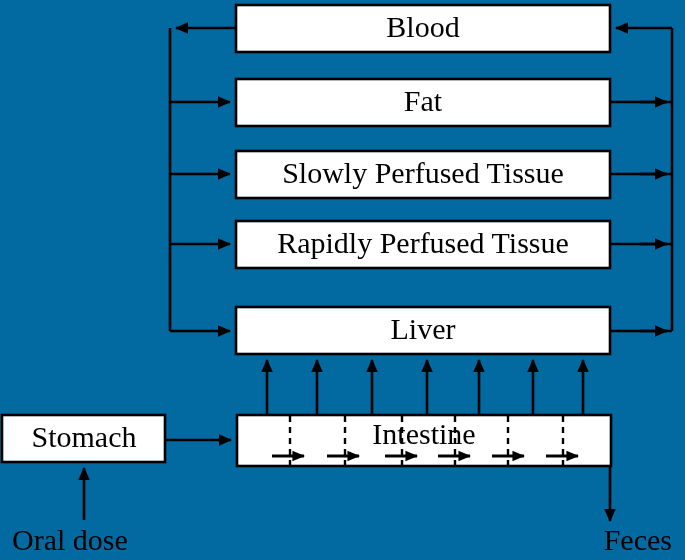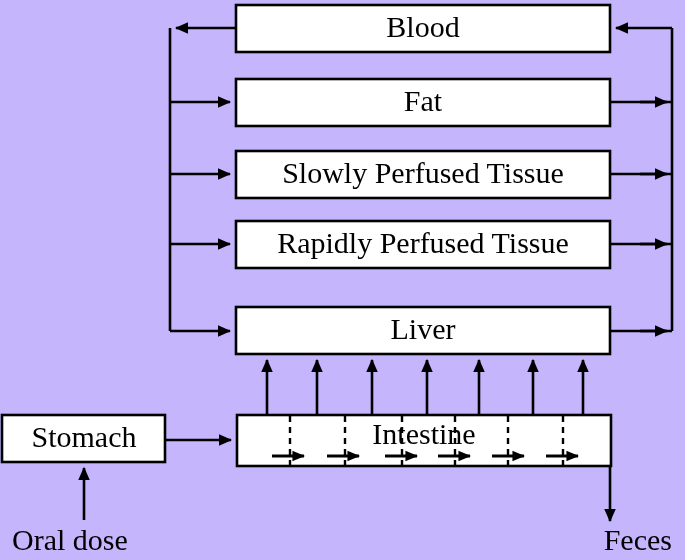--- a/index.html
+++ b/index.html
@@ -4,21 +4,21 @@
 <style>
   html, body {
     margin: 0;
     padding: 0;
     background: #ffffff;
   }
   #diagram-root {
     position: relative;
     width: 685px;
     height: 560px;
-    background: #c4b5fd;
+    background: #0369a1;
     font-family: "Liberation Serif", "DejaVu Serif", serif;
     overflow: hidden;
   }
   #pbpk-svg {
     position: absolute;
     left: 0;
     top: 0;
     width: 685px;
     height: 560px;
   }

